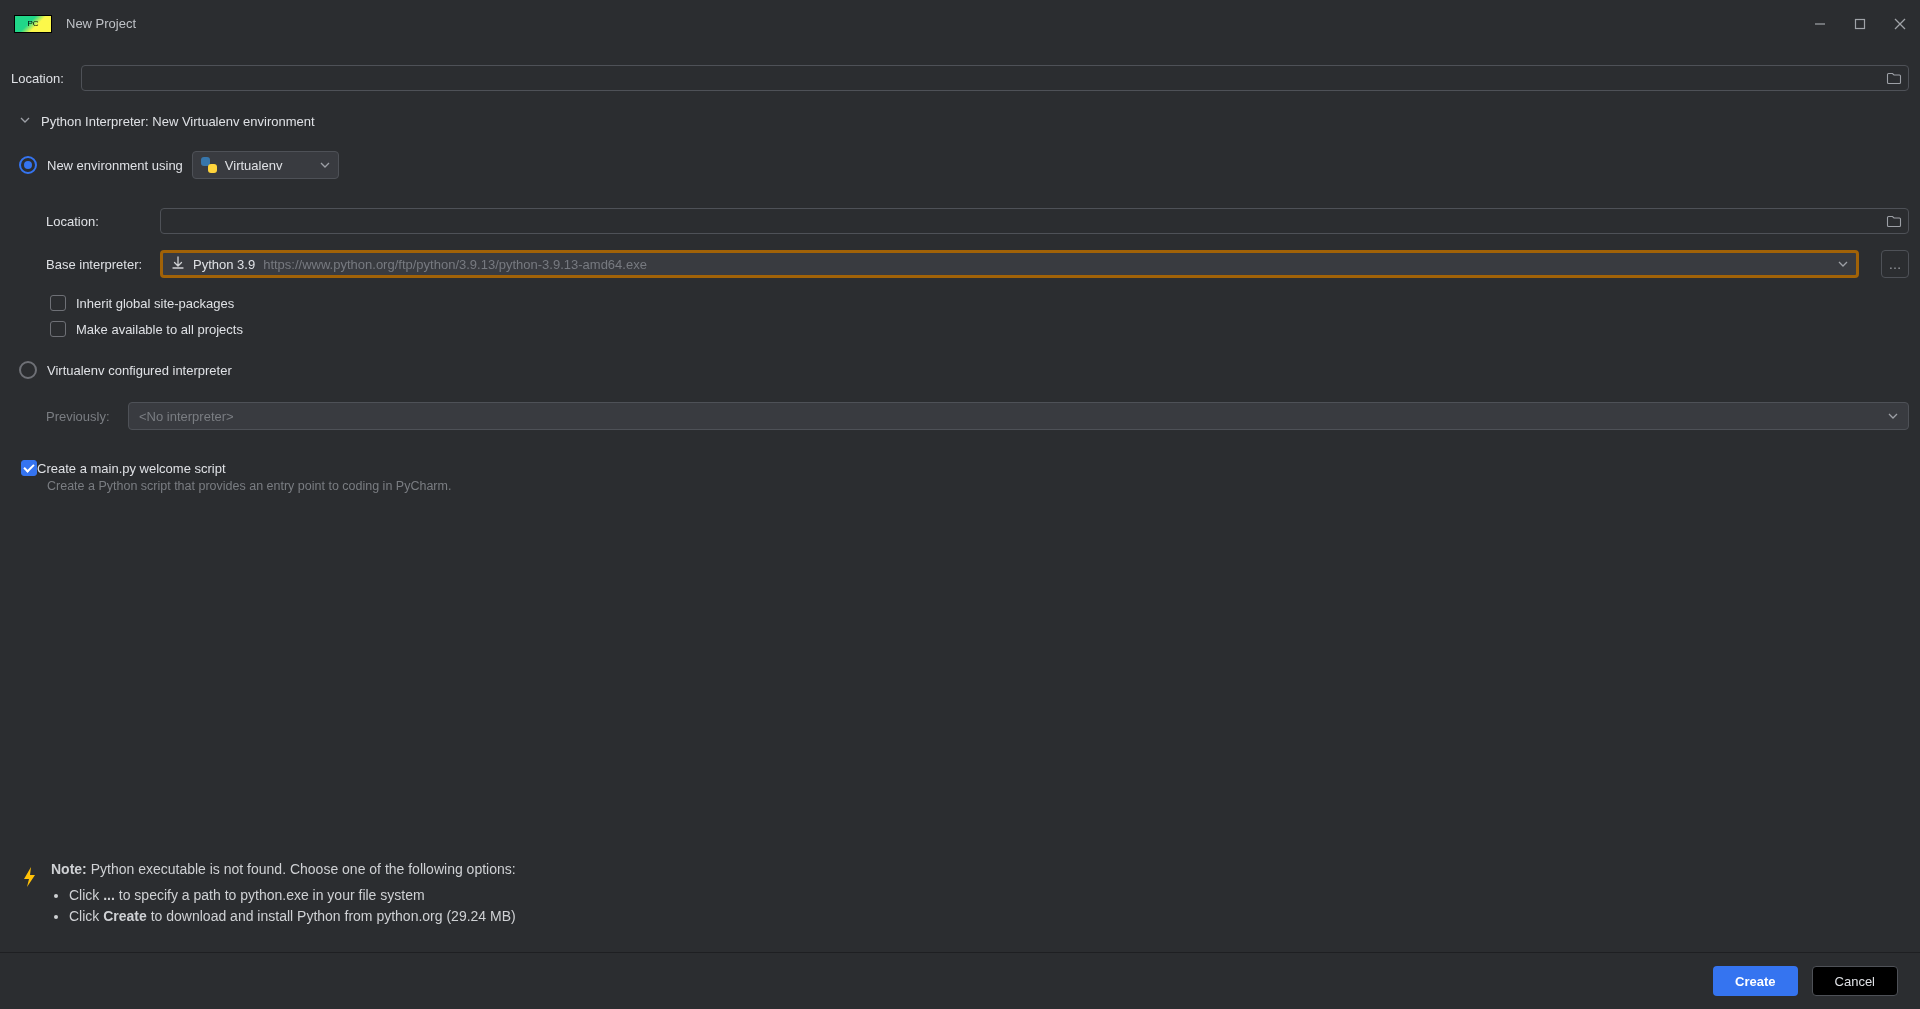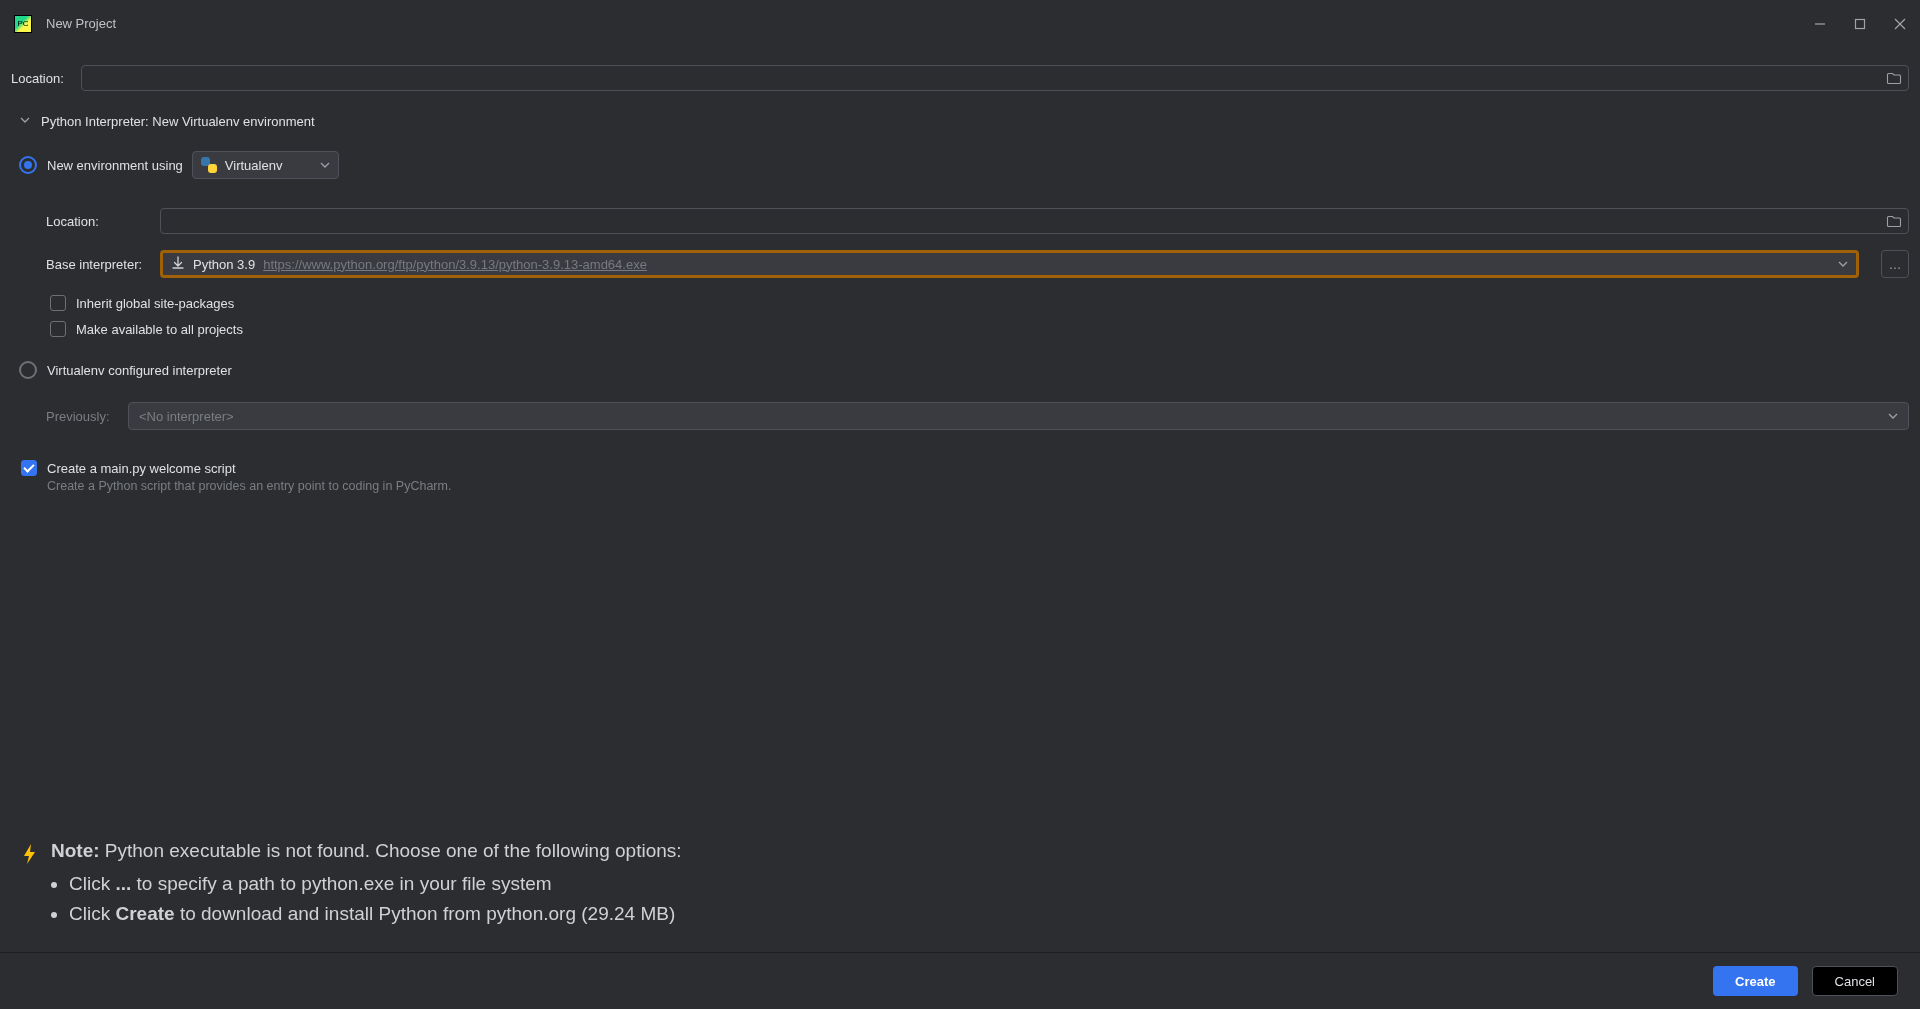--- a/index.html
+++ b/index.html
@@ -17,21 +17,21 @@
   .titlebar {
     height: 47px;
     display: flex;
     align-items: center;
     padding: 0 14px;
     justify-content: space-between;
     background: #2b2d30;
   }
   .titlebar-left { display: flex; align-items: center; gap: 14px; }
   .app-icon {
-    width: 18px; height: 18px;
+    width: 38px; height: 18px;
     background: linear-gradient(135deg, #21d789 0%, #21d789 40%, #fcf84a 60%, #fcf84a 100%);
     border: 1px solid #000;
     display:flex;align-items:center;justify-content:center;
     color:#000;font-size:8px;font-weight:400;
   }
   .title-text { color: #bfc2c7; font-size: 13px; }
   .titlebar-right { display: flex; align-items: center; gap: 28px; }
   .win-btn { color: #a0a3a8; cursor: pointer; font-size: 13px; line-height:1; }
   .win-btn svg { display:block; }
 
@@ -118,21 +118,21 @@
     height:28px;
     background:#393b40;
     border:3px solid #a16207;
     border-radius:4px;
     display:flex;align-items:center;
     padding:0 8px;
     color:#dfe1e5;
     gap:8px;
     cursor:pointer;
   }
-  .interp-hint { color:#777a80;text-decoration:underline; }
+  .interp-hint { color:#777a80; }
   .caret-right { margin-left:auto; color:#9da0a6; }
 
   .square-btn {
     width:28px; height:28px;
     border:1px solid #4e5157;
     border-radius:4px;
     background:#2b2d30;
     display:flex;align-items:center;justify-content:center;
     color:#9da0a6; margin-left:8px;
     cursor:pointer;
@@ -153,33 +153,33 @@
     background:#393b40;
     border:1px solid #4e5157;
     border-radius:4px;
     display:flex; align-items:center;
     padding:6px 10px; color:#7a7d82;
     cursor:default;
   }
   .disabled-label { color:#7a7d82; min-width:68px; }
 
   .welcome-block { padding: 8px 0 0 10px; }
-  .welcome-top { display:flex; align-items:center; gap:10px; }
+  .welcome-top { display:flex; align-items:center; }
   .welcome-desc { color:#7a7d82; padding-left:26px; font-size:12.5px; margin-top:3px; }
 
   
   .note-block {
     margin-top:auto;
     padding: 0 0 24px 10px;
     display:flex; gap:12px; align-items:flex-start;
   }
   .bolt {
     color:#ffc107; font-size:18px; margin-top:7px;
   }
-  .note-text { color:#cfd1d4; font-size:19px; line-height:1.55; }
+  .note-text { color:#cfd1d4; font-size:14px; line-height:1.55; }
   .note-text .note-head { margin-bottom:4px; }
   .note-text ul { list-style: disc; padding-left: 18px; }
 
   
   .footer {
     height: 57px;
     border-top:1px solid #1e1f22;
     display:flex; align-items:center; justify-content:flex-end;
     gap: 14px; padding: 0 22px;
   }

